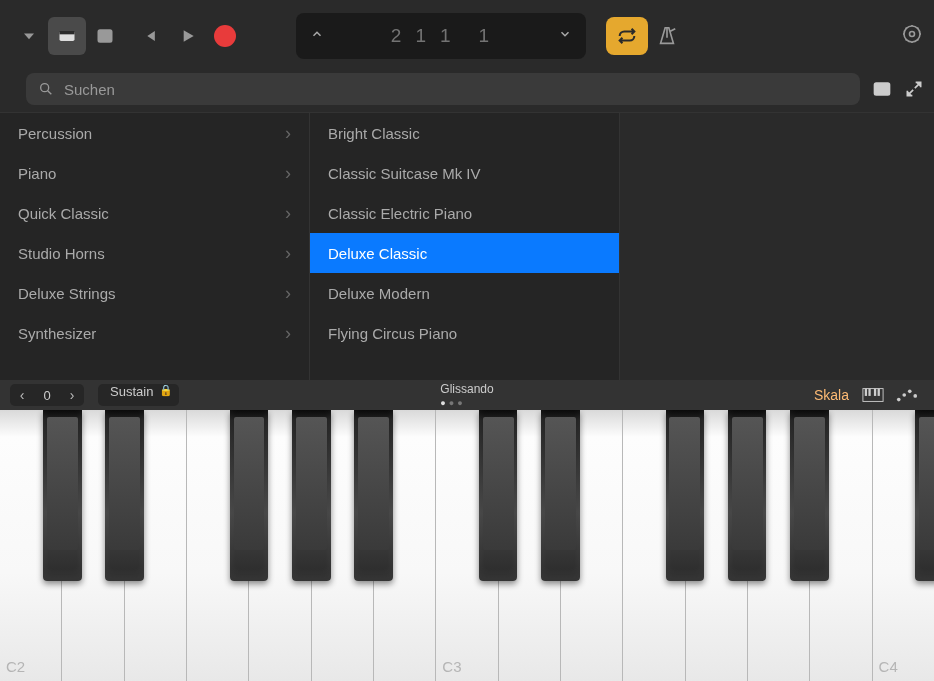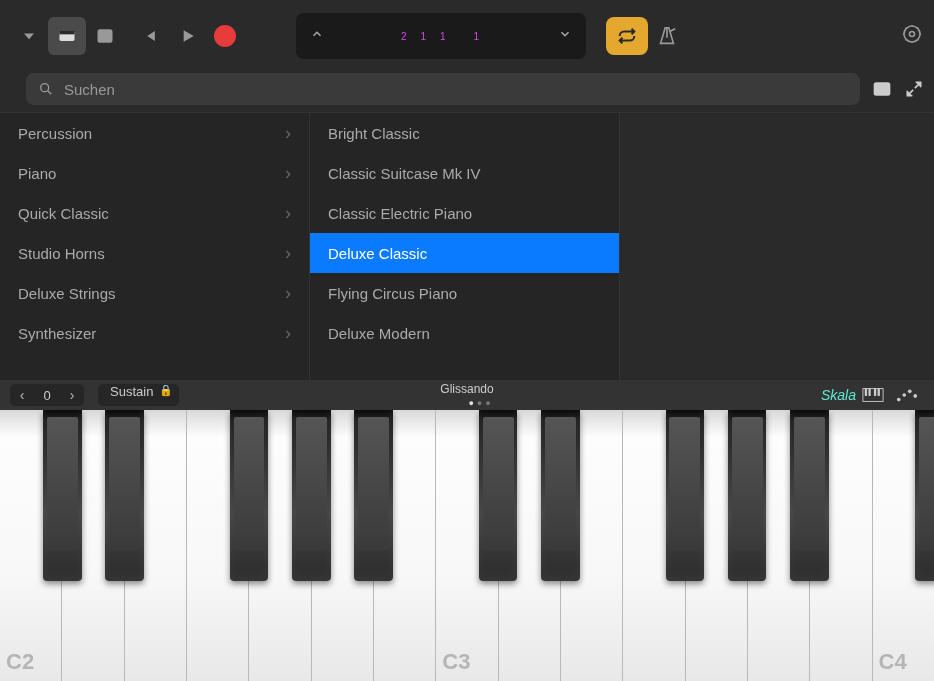--- a/index.html
+++ b/index.html
@@ -8,21 +8,21 @@
   
   .toolbar { height: 72px; background: #2a2a2a; display: flex; align-items: center; padding: 0 10px; }
   .tb-btn { width: 38px; height: 38px; display: flex; align-items: center; justify-content: center; border-radius: 6px; cursor: pointer; color: #999; }
   .tb-btn.active { background: #4a4a4a; color: #ddd; }
   .tb-btn svg { width: 20px; height: 20px; fill: currentColor; }
   .record-dot { width: 22px; height: 22px; border-radius: 50%; background: #e83b3b; }
   
   .lcd { flex: 0 0 290px; height: 46px; background: #1a1a1a; border-radius: 8px; margin-left: 52px; display: flex; align-items: center; padding: 0 10px; position: relative; }
   .lcd-arrow { color: #888; cursor: pointer; padding: 4px; }
   .lcd-center { flex: 1; text-align: center; color: #ddd; }
-  .lcd-nums { font-size: 10px; letter-spacing: 2px; color: #d946ef; }
+  .lcd-nums { font-size: 19px; letter-spacing: 2px; color: #737373; }
   .lcd-nums span { display:inline-block; padding: 0 6px; }
   .lcd-patch { font-size: 15px; color: #ddd; }
   
   .cycle-btn { width: 42px; height: 38px; border-radius: 8px; background: #e5a82e; display: flex; align-items: center; justify-content: center; margin-left: 20px; cursor: pointer; }
   .cycle-btn svg { width: 22px; height: 22px; stroke: #2a2a2a; fill: none; stroke-width: 2.2; }
   .metro-btn { width: 38px; height: 38px; display: flex; align-items: center; justify-content: center; color: #999; cursor: pointer; }
   .metro-btn svg { width: 22px; height: 22px; stroke: currentColor; fill: none; stroke-width: 1.8; }
   .spacer { flex: 1; }
   .gear { color: #999; cursor: pointer; }
   .gear svg { width: 24px; height: 24px; stroke: currentColor; fill: none; stroke-width: 1.6; }
@@ -47,33 +47,33 @@
   .list-item.selected { background: #0a7aff; color: #fff; }
   .chev { color: #666; font-size: 18px; }
   
   
   .kbd-bar { height: 30px; background: #333333; display: flex; align-items: center; padding: 0 10px; font-size: 13px; color: #ccc; position: relative; }
   .oct-group { display: flex; align-items: center; background: #262626; border-radius: 5px; height: 22px; overflow: hidden; }
   .oct-btn { width: 24px; height: 22px; display: flex; align-items: center; justify-content: center; cursor: pointer; color:#bbb; font-size:14px;}
   .oct-val { width: 26px; text-align: center; font-size: 13px; }
   .sustain { margin-left: 14px; background: #262626; border-radius: 5px; height: 22px; padding: 0 26px 0 12px; display: flex; font-size: 13px; position: relative; }
   .lock-ico { position: absolute; right: 6px; color: #777; font-size: 11px; }
-  .gliss { position: absolute; left: 50%; transform: translateX(-50%); text-align: right; font-size: 12px; }
+  .gliss { position: absolute; left: 50%; transform: translateX(-50%); text-align: left; font-size: 12px; }
   .dots { margin-top: 2px; font-size: 9px; letter-spacing: 3px; color: #777; }
   .dots .on { color: #ddd; }
-  .skala { margin-left: auto; margin-right: 0; font-size: 14px; color: #5eead4; cursor: pointer; font-style: italic; }
+  .skala { margin-left: auto; margin-right: 7px; font-size: 14px; color: #fdba74; cursor: pointer; }
   .kbd-ico { margin: 0 6px; cursor: pointer; color: #ccc; display:flex;}
   .kbd-ico svg { width: 22px; height: 16px; }
   
   
   .piano { height: 271px; background: linear-gradient(#1a1a1a 0%, #2a2a2a 4%, #fdfdfd 4%, #fdfdfd 100%); position: relative; overflow: hidden; }
   .whites { display: flex; height: 100%; position: absolute; inset: 0; }
   .white-key { flex: 1; background: linear-gradient(to bottom, #d9d9d9 0%, #fdfdfd 10%, #f8f8f8 60%, #e8e8e8 100%); border-right: 1px solid #b8b8b8; position: relative; cursor: pointer; }
   .white-key:last-child { border-right: none; }
-  .white-key .lbl { position: absolute; bottom: 6px; left: 6px; color: #b5b5b5; font-size: 22px; font-weight: 700; }
+  .white-key .lbl { position: absolute; bottom: 6px; left: 6px; color: #b5b5b5; font-size: 15px; font-weight: 400; }
   .blacks { position: absolute; top: 0; left: 0; right: 0; height: 63%; pointer-events: none; }
   .black-key { position: absolute; top: 0; height: 100%; background: linear-gradient(to bottom, #0a0a0a 0%, #222 6%, #454545 60%, #2a2a2a 100%); border-radius: 0 0 4px 4px; box-shadow: 0 3px 6px rgba(0,0,0,.45), inset 0 -6px 10px rgba(255,255,255,.06); cursor: pointer; pointer-events: auto; }
   .black-key::after { content:""; position:absolute; left:10%; right:10%; top: 4%; bottom: 18%; background: linear-gradient(to bottom, #555 0%, #3a3a3a 100%); border-radius: 2px; }
 </style>
 </head>
 <body>
 
 <div class="toolbar">
   <div class="tb-btn">
     <svg viewBox="0 0 24 24">
@@ -198,24 +198,24 @@
       <div class="list-item">
         <span>Classic Suitcase Mk IV</span>
       </div>
       <div class="list-item">
         <span>Classic Electric Piano</span>
       </div>
       <div class="list-item selected">
         <span>Deluxe Classic</span>
       </div>
       <div class="list-item">
+        <span>Deluxe Modern</span>
+      </div>
+      <div class="list-item">
         <span>Flying Circus Piano</span>
-      </div>
-      <div class="list-item">
-        <span>Deluxe Modern</span>
       </div>
     </div>
   <div class="col col-right"></div>
 </div>
 
 <div class="kbd-bar">
   <div class="oct-group">
     <div class="oct-btn">‹</div>
     <div class="oct-val">0</div>
     <div class="oct-btn">›</div>

